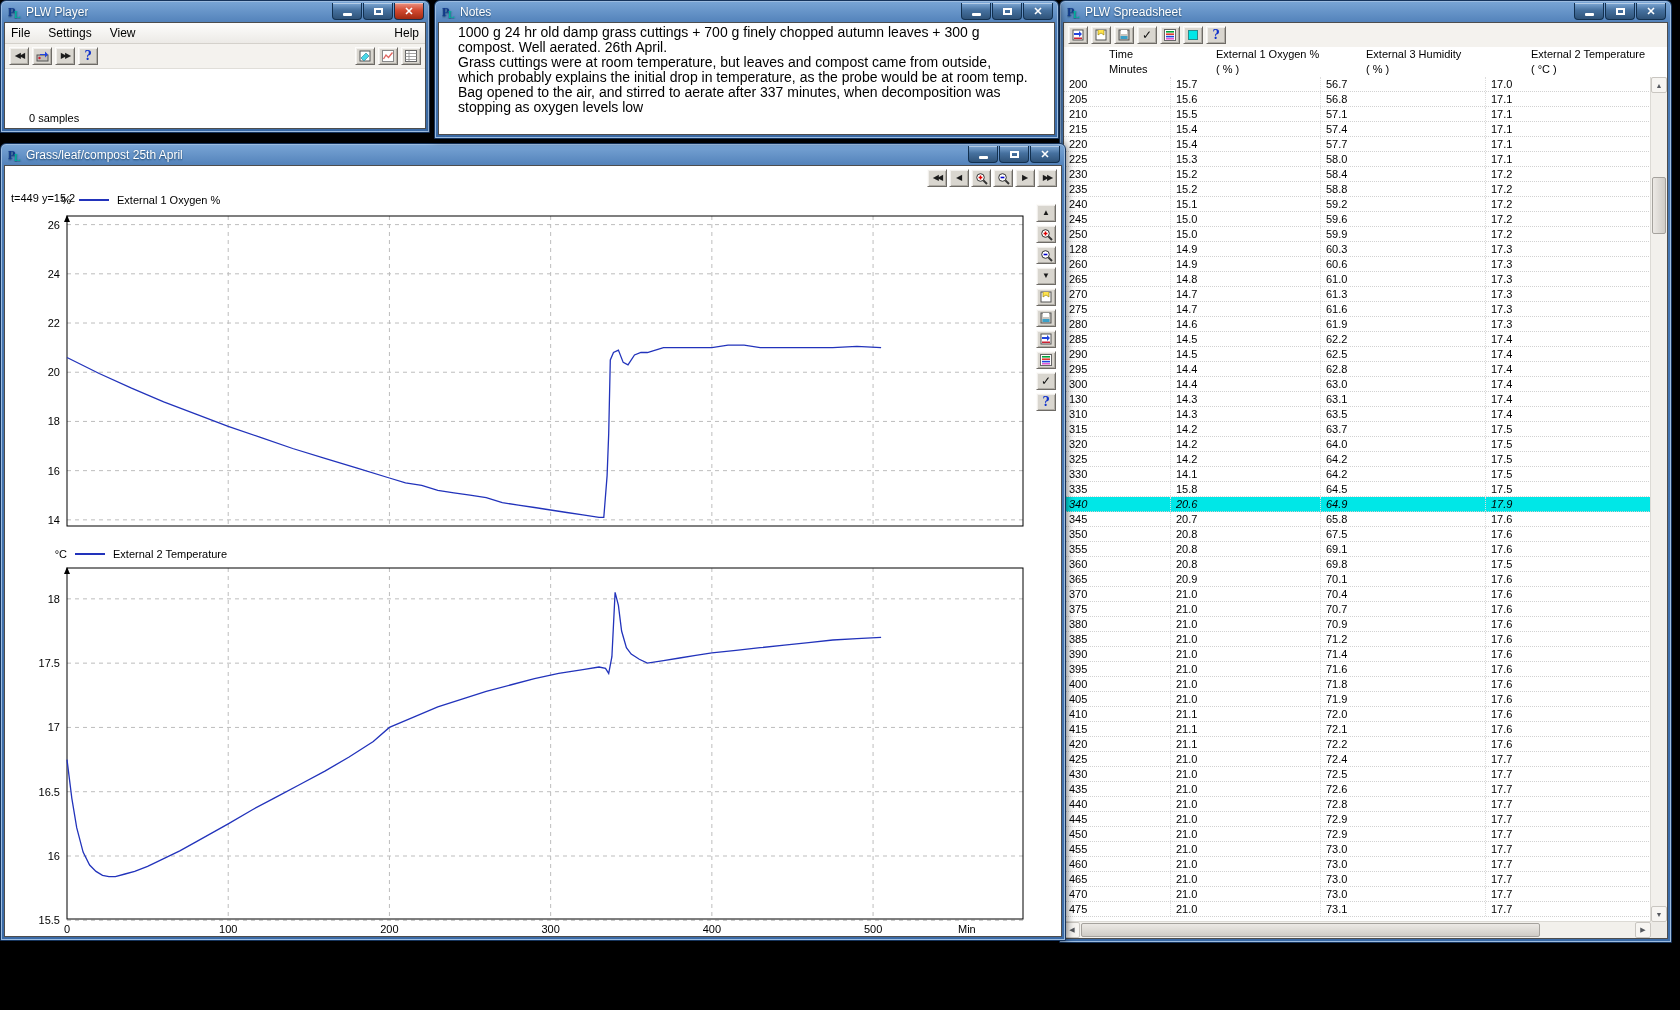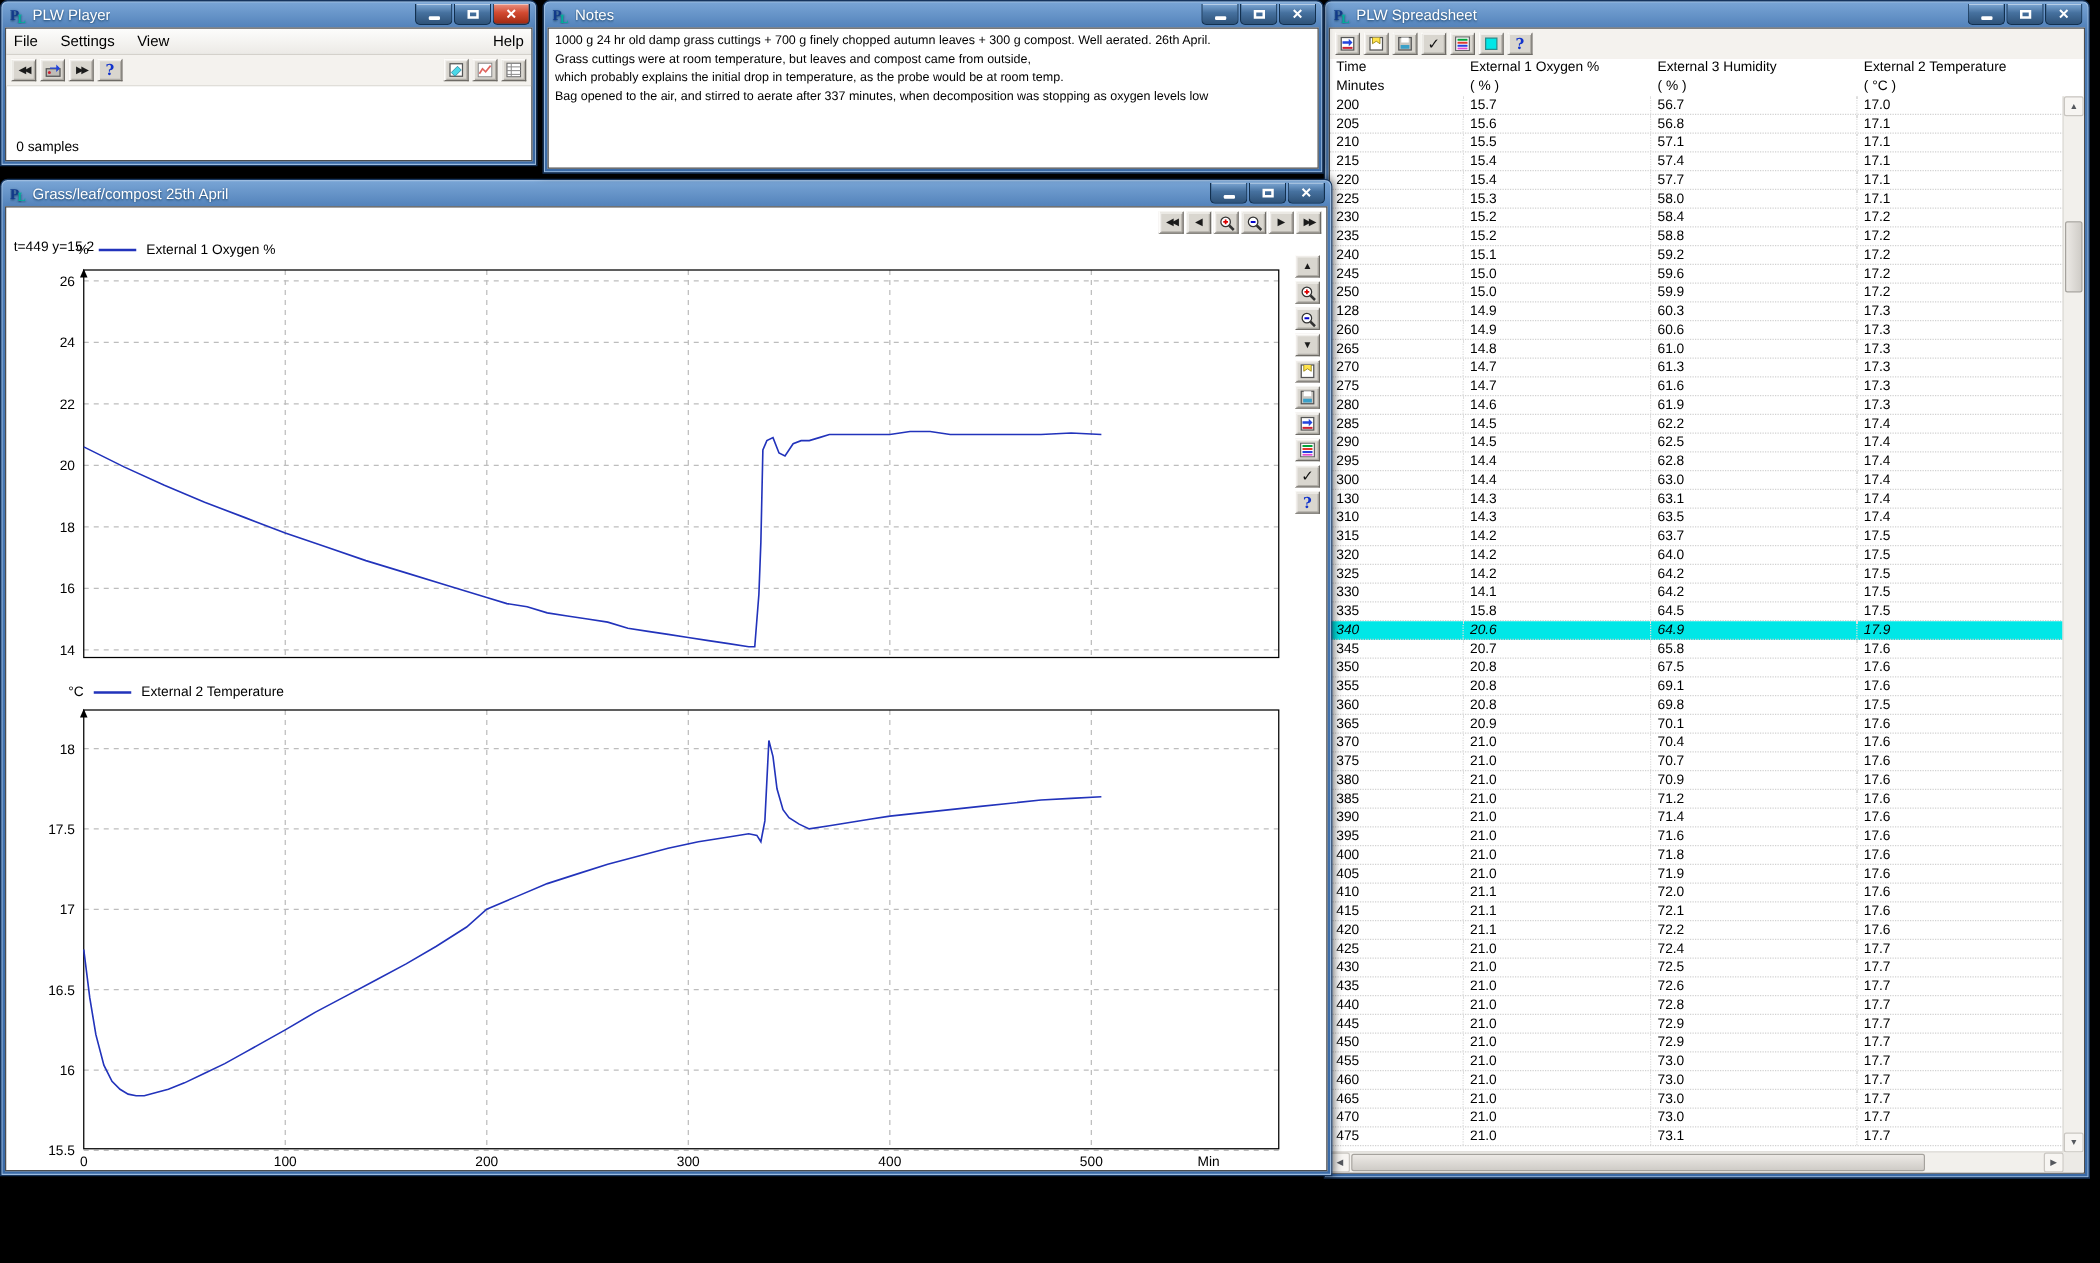--- a/index.html
+++ b/index.html
@@ -32,40 +32,40 @@
   .checkg{font-size:12px;color:#111;}
   
   #win-player{left:0;top:0;width:430px;height:133px;z-index:5;}
   .menubar{height:20px;background:linear-gradient(#fdfdfc,#eceae6);border-bottom:1px solid #d4d1cb;
            display:flex;align-items:center;font-size:12px;padding:0 6px;gap:18px;}
   .menu-item{cursor:default;}
   .menu-help{margin-left:auto;}
   .ptoolbar{height:24px;background:#f4f2ee;display:flex;align-items:center;padding:0 4px;gap:3px;
             border-bottom:1px solid #e0ded9;}
   .p-spacer{flex:1;}
-  .player-status{position:absolute;left:8px;bottom:4px;font-size:11px;}
+  .player-status{position:absolute;left:24px;bottom:4px;font-size:11px;}
   
   #win-notes{left:434px;top:0;width:625px;height:139px;z-index:5;}
-  .notes-text{padding:2px 5px;font-size:10px;line-height:15px;}
+  .notes-text{padding:2px 19px;font-size:14px;line-height:15px;}
   
   #win-graph{left:0;top:143px;width:1066px;height:798px;z-index:4;}
   .gstatus{position:absolute;left:6px;top:5px;font-size:11px;margin-top:21px;}
   .gtoolbar{position:absolute;right:4px;top:3px;display:flex;gap:2px;}
   .gside{position:absolute;right:5px;top:38px;display:flex;flex-direction:column;gap:3px;}
   .legend{position:absolute;font-size:11px;display:flex;align-items:center;gap:8px;}
   .legend .sym{display:inline-block;width:22px;text-align:right;}
   .legend .lsample{display:inline-block;width:30px;height:0;border-top:2px solid #2233bb;}
   .chart-svg{position:absolute;left:0;}
   
   #win-spreadsheet{left:1059px;top:0;width:613px;height:943px;z-index:1;}
   .stoolbar{height:24px;background:#f4f2ee;display:flex;align-items:center;gap:3px;padding:0 4px;
             border-bottom:1px solid #e2e0db;}
   .sheet-area{position:absolute;left:0;top:24px;right:0;bottom:0;background:#fff;}
   .ss-grid{display:grid;grid-template-columns:107px 150px 165px 1fr;}
-  .ss-head{height:30px;}
+  .ss-head{height:30px;padding-left:40px;}
   .ss-head .hc{font-size:11px;line-height:15px;padding-left:5px;}
   .ss-rows{position:absolute;left:0;top:30px;right:16px;bottom:16px;overflow:hidden;}
   .ss-row{display:grid;grid-template-columns:107px 150px 165px 1fr;height:15px;line-height:14px;
           font-size:11px;border-bottom:1px dotted #d2d2d2;box-sizing:border-box;}
   .ss-row>div{padding-left:5px;border-right:1px dotted #dedede;overflow:hidden;}
   .ss-row>div:last-child{border-right:none;}
   .ss-row.hl{background:#00e7e7;font-style:italic;}
   .vscroll{position:absolute;right:0;top:30px;bottom:16px;width:16px;background:#f2f0ec;border-left:1px solid #dcdad5;}
   .hscroll{position:absolute;left:0;bottom:0;right:16px;height:16px;background:#f2f0ec;border-top:1px solid #dcdad5;}
   .sb-btn{position:absolute;width:16px;height:16px;background:#f7f5f2;border:1px solid #c9c6c1;

